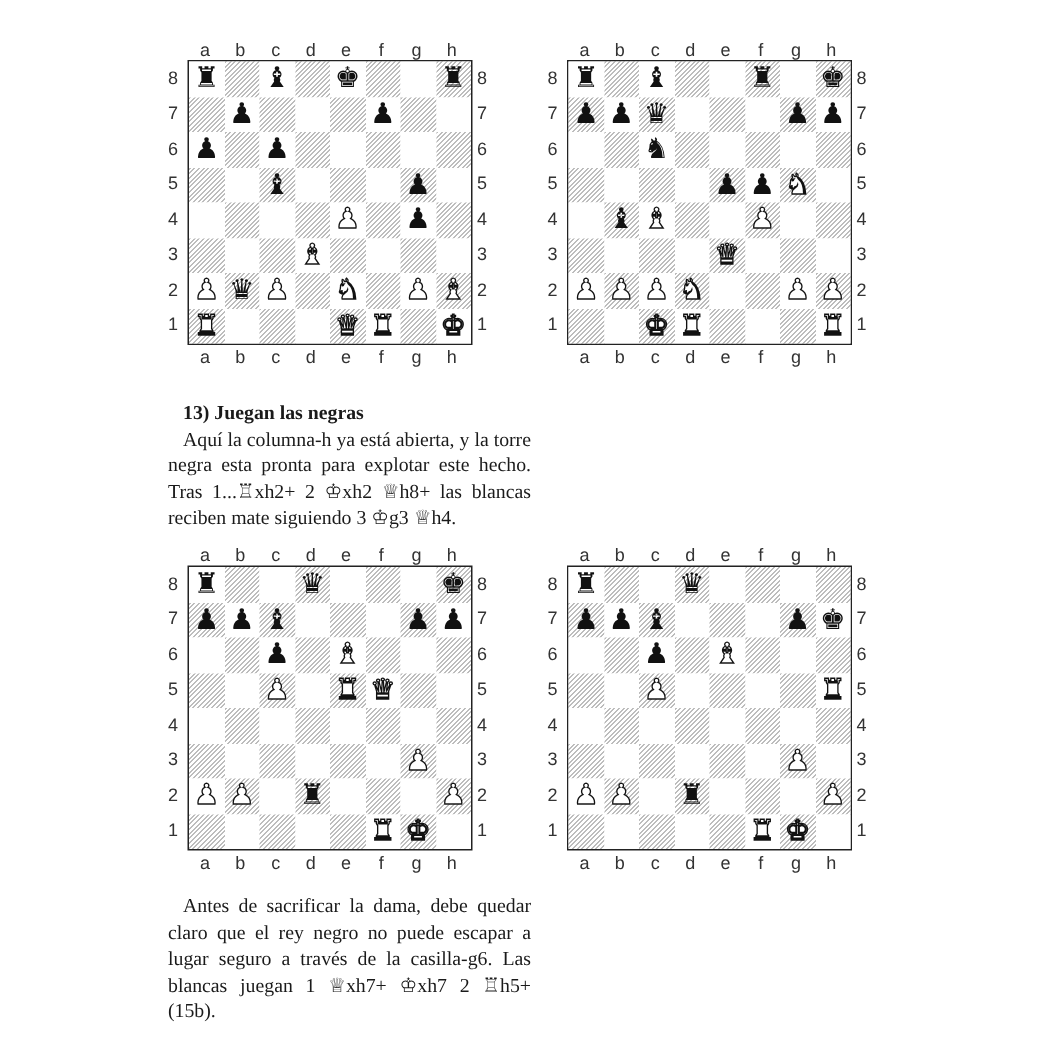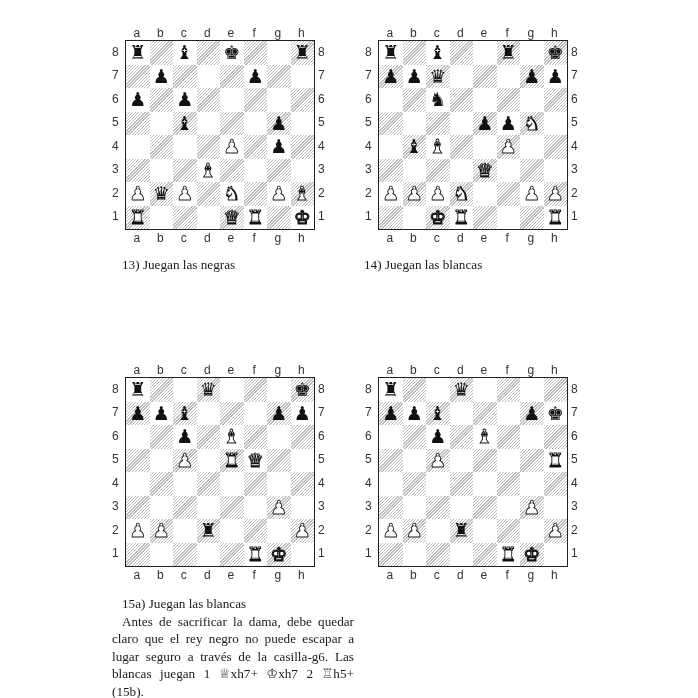--- a/index.html
+++ b/index.html
@@ -18,21 +18,21 @@
   .pc.b { color:#111111; }
   .files { position:absolute; left:15px; width:189px; display:grid; grid-template-columns:repeat(8, 23.5px);
            font-family:"Liberation Sans", sans-serif; font-size:12px; color:#333; text-align:center; }
   .files.top { top:0px; }
   .files.bot { top:205px; }
   .ranks { position:absolute; top:14px; height:188px; display:grid; grid-template-rows:repeat(8, 23.5px);
            font-family:"Liberation Sans", sans-serif; font-size:12px; color:#333; align-items:center; }
   .ranks.l { left:2px; }
   .ranks.r { left:208px; }
   .caption { position:absolute; width:242px; font-size:13.2px; line-height:17.5px; }
-  .caption .title { font-weight:normal; margin-left:10px; }
+  .caption .title { font-weight:bold; margin-left:10px;margin-top:10px; }
   .caption .body { text-indent:10px; text-align:justify; }
 </style>
 </head>
 <body>
 
 <div class="diagram" style="left:110px; top:26px;">
     <div class="files top">
       <div>a</div>
       <div>b</div>
       <div>c</div>
@@ -180,20 +180,21 @@
         <span class="pc w">♜</span>
       </div>
       <div class="sq dark"></div>
       <div class="sq light">
         <span class="pc w">♚</span>
       </div>
     </div>
   </div>
 <div class="caption" style="left:112px; top:256px;">
   <div class="title">13)  Juegan las negras</div>
+  <div class="body">Aquí la columna-h ya está abierta, y la torre negra esta pronta para explotar este hecho. Tras 1...♖xh2+ 2 ♔xh2 ♕h8+ las blancas reciben mate siguiendo 3 ♔g3 ♕h4.</div>
 </div>
 
 <div class="diagram" style="left:363px; top:26px;">
     <div class="files top">
       <div>a</div>
       <div>b</div>
       <div>c</div>
       <div>d</div>
       <div>e</div>
       <div>f</div>
@@ -343,21 +344,20 @@
       </div>
       <div class="sq dark"></div>
       <div class="sq light"></div>
       <div class="sq dark"></div>
       <div class="sq light">
         <span class="pc w">♜</span>
       </div>
     </div>
   </div>
 <div class="caption" style="left:354px; top:256px;">
-  <div class="title">14)  Juegan las blancas</div>
 </div>
 
 <div class="diagram" style="left:110px; top:363px;">
     <div class="files top">
       <div>a</div>
       <div>b</div>
       <div>c</div>
       <div>d</div>
       <div>e</div>
       <div>f</div>
@@ -495,21 +495,20 @@
       <div class="sq light">
         <span class="pc w">♜</span>
       </div>
       <div class="sq dark">
         <span class="pc w">♚</span>
       </div>
       <div class="sq light"></div>
     </div>
   </div>
 <div class="caption" style="left:112px; top:595px;">
-  <div class="title">15a)  Juegan las blancas</div>
   <div class="body">Antes de sacrificar la dama, debe quedar claro que el rey negro no puede escapar a lugar seguro a través de la casilla-g6. Las blancas juegan 1 ♕xh7+ ♔xh7 2 ♖h5+ (15b).</div>
 </div>
 
 <div class="diagram" style="left:363px; top:363px;">
     <div class="files top">
       <div>a</div>
       <div>b</div>
       <div>c</div>
       <div>d</div>
       <div>e</div>

